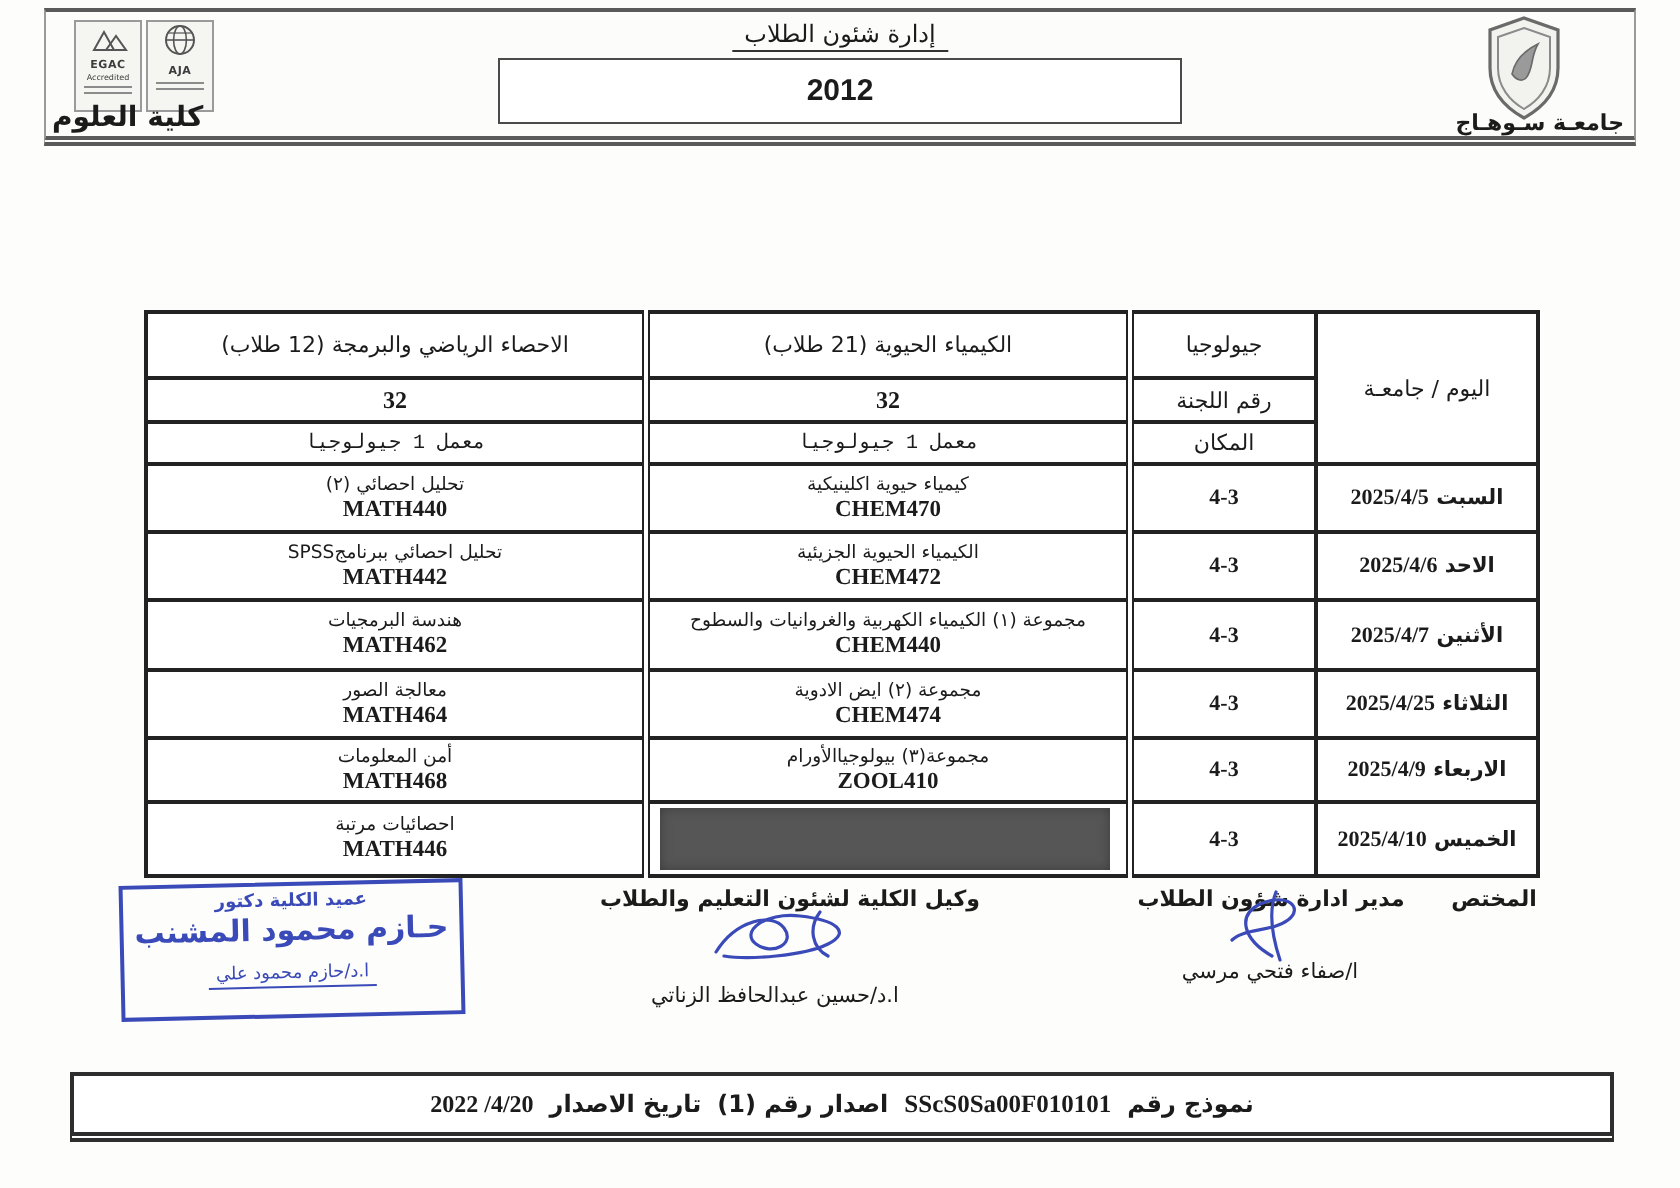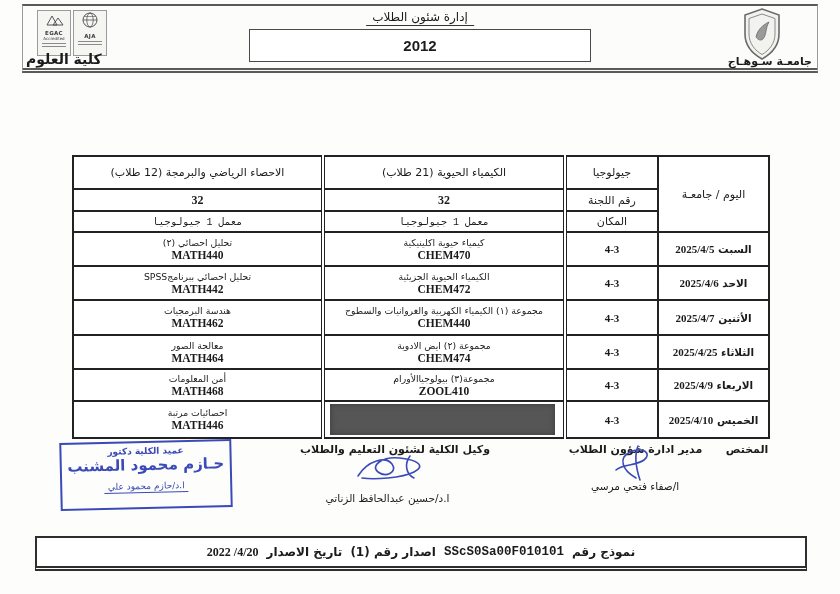--- a/index.html
+++ b/index.html
@@ -62,21 +62,21 @@
          transform:rotate(-1.3deg);background:rgba(255,255,255,0);direction:rtl;}
   .stamp .l1{font-size:9px;font-weight:bold;margin-top:3px;}
   .stamp .l2{font-size:15px;font-weight:bold;line-height:18px;}
   .stamp .l3{font-size:9px;border-bottom:1px solid #3a4ab8;display:inline-block;padding:0 4px 1px;}
 
   
   .form-bar{position:absolute;left:35px;top:536px;width:768px;height:28px;
             border:2px solid #2e2e2e;border-bottom:5px double #2e2e2e;background:#fff;
             display:flex;align-items:center;justify-content:center;gap:8px;
             direction:rtl;font-size:12px;font-weight:bold;}
-  .form-bar .code{font-family:Liberation Mono, monospace;font-size:12.5px;direction:ltr;}
+  .form-bar .code{font-family:Liberation Serif, serif;font-size:12.5px;direction:ltr;}
   .form-bar .dt{direction:rtl;font-family:"Liberation Serif",serif;}
 </style>
 </head>
 <body>
 
 <div class="page">
 
   <div class="header-band">
 
     <div class="logo-box egac">

